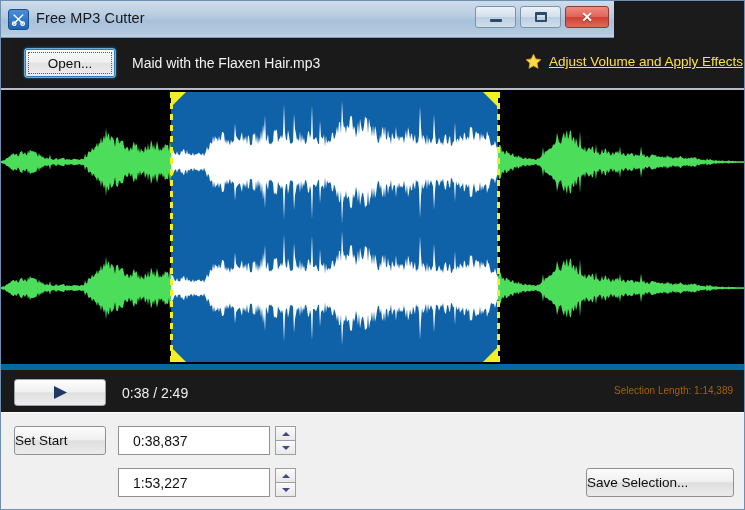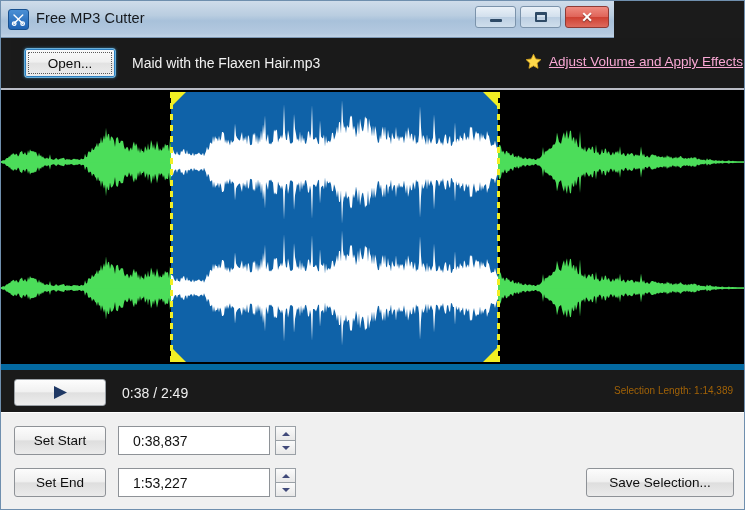--- a/index.html
+++ b/index.html
@@ -141,21 +141,21 @@
   }
   .fxlink-wrap {
     position: absolute;
     right: 13px; top: 15px;
     display: flex;
     align-items: center;
     gap: 7px;
   }
   .star-icon { display:block; }
   .fxlink {
-    color: #f9a8d4;
+    color: #fde047;
     font-size: 13.5px;
     text-decoration: underline;
     white-space: nowrap;
   }
 
   
   .wave-outer {
     position: absolute;
     left: 0; top: 87px;
     width: 745px;
@@ -219,21 +219,21 @@
     box-sizing: border-box;
   }
   .gbtn {
     position: absolute;
     box-sizing: border-box;
     border-radius: 3px;
     border: 1px solid #8e9297;
     background: linear-gradient(to bottom, #fcfcfc 0%, #f0f0f0 46%, #dedede 52%, #ebebeb 100%);
     display: flex;
     align-items: center;
-    justify-content: center;
+    justify-content: flex-start;
     color: #0d0d0d;
     font-size: 13.5px;
     white-space: nowrap;
   }
   .set-start { left: 13px; top: 13px;  width: 92px; height: 29px; }
   .set-end   { left: 13px; top: 55px;  width: 92px; height: 29px; }
   .play-sel  { left: 585px; top: 13px; width: 148px; height: 29px; }
   .save-sel  { left: 585px; top: 55px; width: 148px; height: 29px; }
 
   .spinwrap {
@@ -381,23 +381,20 @@
       </svg>
     </div>
     <div class="time-text">0:38 / 2:49</div>
     <div class="sel-len">Selection Length: 1:14,389</div>
   </div>
 
   <div class="bottom">
     <div class="gbtn set-start">
       <span>Set Start</span>
     </div>
-    <div class="gbtn set-end">
-      <span>Set End</span>
-    </div>
 
     <div class="spinwrap sw1">
       <div class="spininput">0:38,837</div>
       <div class="spinbtns">
         <div class="spinbtn">
           <span class="tri-up"></span>
         </div>
         <div class="spinbtn">
           <span class="tri-down"></span>
         </div>

